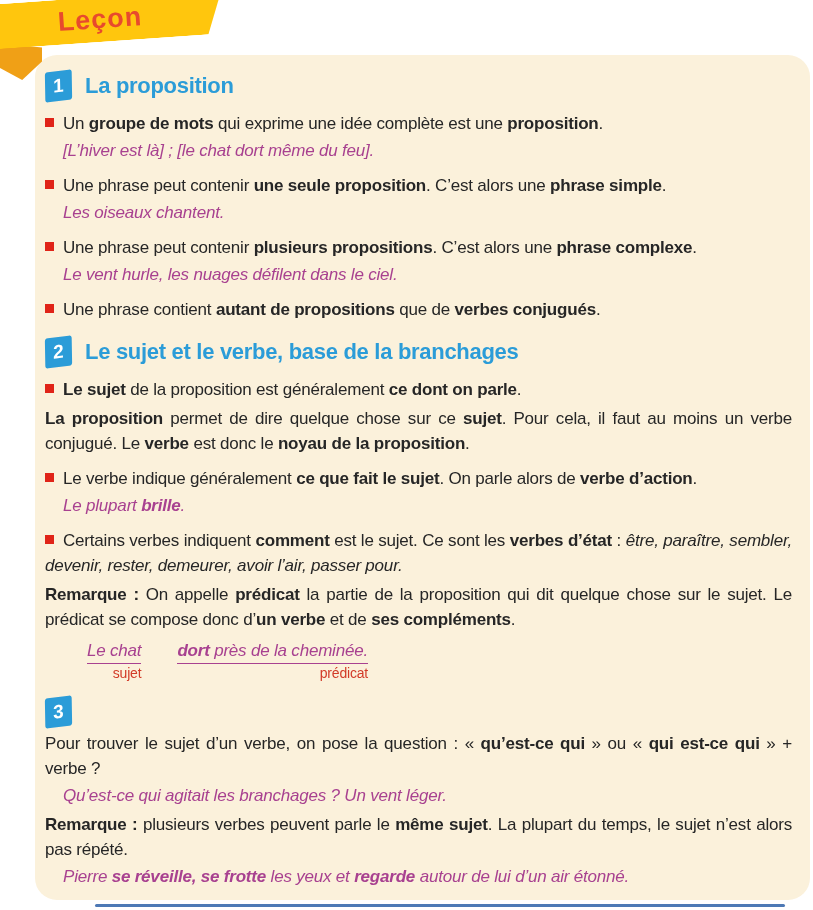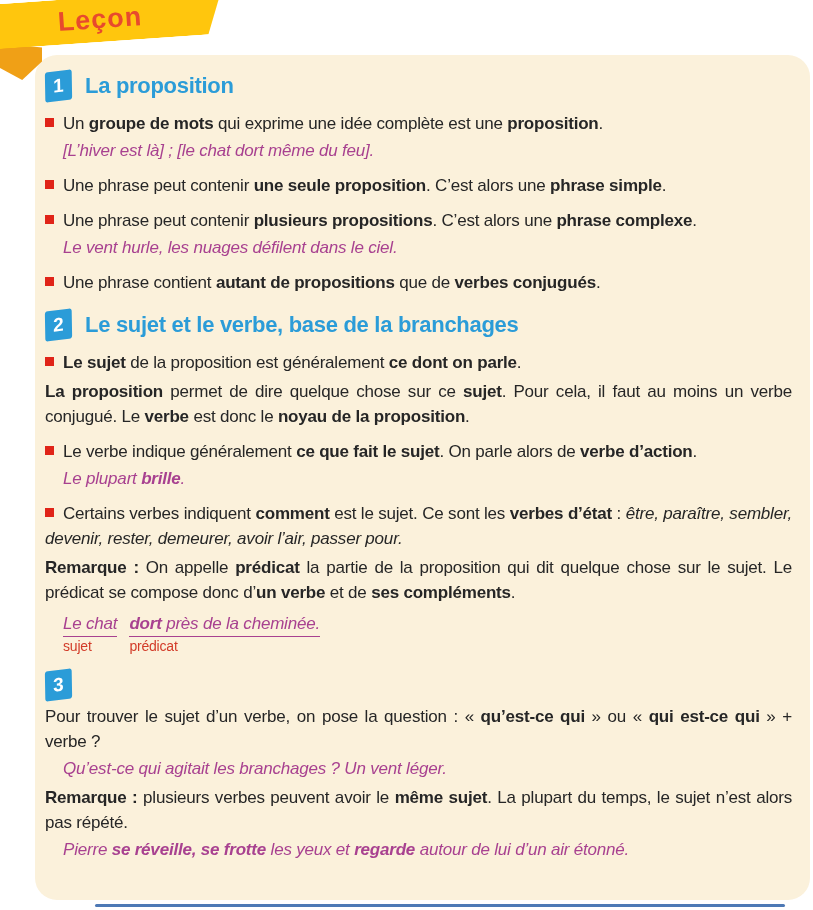--- a/index.html
+++ b/index.html
@@ -75,21 +75,21 @@
   .seg-b { font-weight:700; }
   .seg-i { font-style:italic; }
 
   .block.example {
     margin:2px 0 2px 18px;
     color:var(--example_purple,#a84190);
     font-style:italic;
   }
 
   .block.analysis { margin:7px 0 0 18px; color:var(--example_purple,#a84190); font-style:italic; }
-  .analysis .part { display:inline-block; margin-right:12px; text-align:left; vertical-align:top; }
+  .analysis .part { display:inline-block; margin-right:12px; text-align:right; vertical-align:top;margin-left:24px; }
   .analysis .phrase {
     display:block; line-height:23px;
     border-bottom:1.6px solid var(--example_purple,#a84190);
     padding-bottom:1px;
   }
   .analysis .lab {
     display:block;
     color:var(--label_red,#d23b28);
     font-style:normal; font-size:14px; line-height:17px; margin-top:1px;
   }
@@ -109,40 +109,41 @@
 
 <div class="panel" data-name="lesson-panel">
   <div class="content" data-name="sections">
       <div class="sec-head" data-name="section-heading">
         <span class="badge" data-name="section-number-badge">1</span>
         <span class="sec-title" data-name="section-title">La proposition</span>
       </div>
       <div class="block bullet" data-name="lesson-bullet"><span class="sq" data-name="bullet-square-icon"></span><span data-name="text-segment">Un </span><span class="seg-b " data-name="text-segment">groupe de mots</span><span data-name="text-segment"> qui exprime une idée complète est une </span><span class="seg-b " data-name="text-segment">proposition</span><span data-name="text-segment">.</span></div>
       <div class="block example" data-name="lesson-example"><span data-name="text-segment">[L’hiver est là] ; [le chat dort même du feu].</span></div>
       <div class="block bullet" data-name="lesson-bullet"><span class="sq" data-name="bullet-square-icon"></span><span data-name="text-segment">Une phrase peut contenir </span><span class="seg-b " data-name="text-segment">une seule proposition</span><span data-name="text-segment">. C’est alors une </span><span class="seg-b " data-name="text-segment">phrase simple</span><span data-name="text-segment">.</span></div>
+      <div class="block example" data-name="lesson-example"><span data-name="text-segment">Les oiseaux chantent.</span></div>
       <div class="block bullet" data-name="lesson-bullet"><span class="sq" data-name="bullet-square-icon"></span><span data-name="text-segment">Une phrase peut contenir </span><span class="seg-b " data-name="text-segment">plusieurs propositions</span><span data-name="text-segment">. C’est alors une </span><span class="seg-b " data-name="text-segment">phrase complexe</span><span data-name="text-segment">.</span></div>
       <div class="block example" data-name="lesson-example"><span data-name="text-segment">Le vent hurle, les nuages défilent dans le ciel.</span></div>
       <div class="block bullet" data-name="lesson-bullet"><span class="sq" data-name="bullet-square-icon"></span><span data-name="text-segment">Une phrase contient </span><span class="seg-b " data-name="text-segment">autant de propositions</span><span data-name="text-segment"> que de </span><span class="seg-b " data-name="text-segment">verbes conjugués</span><span data-name="text-segment">.</span></div>
       <div class="sec-head" data-name="section-heading">
         <span class="badge" data-name="section-number-badge">2</span>
         <span class="sec-title" data-name="section-title">Le sujet et le verbe, base de la branchages</span>
       </div>
       <div class="block bullet" data-name="lesson-bullet"><span class="sq" data-name="bullet-square-icon"></span><span class="seg-b " data-name="text-segment">Le sujet</span><span data-name="text-segment"> de la proposition est généralement </span><span class="seg-b " data-name="text-segment">ce dont on parle</span><span data-name="text-segment">.</span></div>
       <div class="block para" data-name="lesson-paragraph"><span class="seg-b " data-name="text-segment">La proposition</span><span data-name="text-segment"> permet de dire quelque chose sur ce </span><span class="seg-b " data-name="text-segment">sujet</span><span data-name="text-segment">. Pour cela, il faut au moins un verbe conjugué. Le </span><span class="seg-b " data-name="text-segment">verbe</span><span data-name="text-segment"> est donc le </span><span class="seg-b " data-name="text-segment">noyau de la proposition</span><span data-name="text-segment">.</span></div>
       <div class="block bullet" data-name="lesson-bullet"><span class="sq" data-name="bullet-square-icon"></span><span data-name="text-segment">Le verbe indique généralement </span><span class="seg-b " data-name="text-segment">ce que fait le sujet</span><span data-name="text-segment">. On parle alors de </span><span class="seg-b " data-name="text-segment">verbe d’action</span><span data-name="text-segment">.</span></div>
       <div class="block example" data-name="lesson-example"><span data-name="text-segment">Le plupart </span><span class="seg-b " data-name="text-segment">brille</span><span data-name="text-segment">.</span></div>
       <div class="block bullet" data-name="lesson-bullet"><span class="sq" data-name="bullet-square-icon"></span><span data-name="text-segment">Certains verbes indiquent </span><span class="seg-b " data-name="text-segment">comment</span><span data-name="text-segment"> est le sujet. Ce sont les </span><span class="seg-b " data-name="text-segment">verbes d’état</span><span data-name="text-segment"> : </span><span class="seg-i" data-name="text-segment">être, paraître, sembler, devenir, rester, demeurer, avoir l’air, passer pour.</span></div>
       <div class="block para" data-name="lesson-paragraph"><span class="seg-b " data-name="text-segment">Remarque :</span><span data-name="text-segment"> On appelle </span><span class="seg-b " data-name="text-segment">prédicat</span><span data-name="text-segment"> la partie de la proposition qui dit quelque chose sur le sujet. Le prédicat se compose donc d’</span><span class="seg-b " data-name="text-segment">un verbe</span><span data-name="text-segment"> et de </span><span class="seg-b " data-name="text-segment">ses compléments</span><span data-name="text-segment">.</span></div>
       <div class="block analysis" data-name="analysis-example"><span class="part" data-name="analysis-part"><span class="phrase" data-name="analysis-phrase"><span data-name="text-segment">Le chat</span></span><span class="lab" data-name="analysis-label">sujet</span></span><span class="part" data-name="analysis-part"><span class="phrase" data-name="analysis-phrase"><span class="seg-b " data-name="text-segment">dort</span><span data-name="text-segment"> près de la cheminée.</span></span><span class="lab" data-name="analysis-label">prédicat</span></span></div>
       <div class="sec-head" data-name="section-heading">
         <span class="badge" data-name="section-number-badge">3</span>
       </div>
       <div class="block para" data-name="lesson-paragraph"><span data-name="text-segment">Pour trouver le sujet d’un verbe, on pose la question : « </span><span class="seg-b " data-name="text-segment">qu’est-ce qui</span><span data-name="text-segment"> » ou « </span><span class="seg-b " data-name="text-segment">qui est-ce qui</span><span data-name="text-segment"> » + verbe ?</span></div>
       <div class="block example" data-name="lesson-example"><span data-name="text-segment">Qu’est-ce qui agitait les branchages ? Un vent léger.</span></div>
-      <div class="block para" data-name="lesson-paragraph"><span class="seg-b " data-name="text-segment">Remarque :</span><span data-name="text-segment"> plusieurs verbes peuvent avoir le </span><span class="seg-b " data-name="text-segment">même sujet</span><span data-name="text-segment">. La plupart du temps, le sujet n’est alors pas répété.</span></div>
+      <div class="block para" data-name="lesson-paragraph"><span class="seg-b " data-name="text-segment">Remarque :</span><span data-name="text-segment"> plusieurs verbes peuvent parle le </span><span class="seg-b " data-name="text-segment">même sujet</span><span data-name="text-segment">. La plupart du temps, le sujet n’est alors pas répété.</span></div>
       <div class="block example" data-name="lesson-example"><span data-name="text-segment">Pierre </span><span class="seg-b " data-name="text-segment">se réveille, se frotte</span><span data-name="text-segment"> les yeux et </span><span class="seg-b " data-name="text-segment">regarde</span><span data-name="text-segment"> autour de lui d’un air étonné.</span></div>
     </div>
 </div>
 
 <div class="ribbon-fold" data-name="ribbon-fold-icon"></div>
 <div class="ribbon" data-name="lecon-ribbon-tab">
   <span class="ribbon-label" data-name="ribbon-label">Leçon</span>
 </div>
 
 </body></html>

